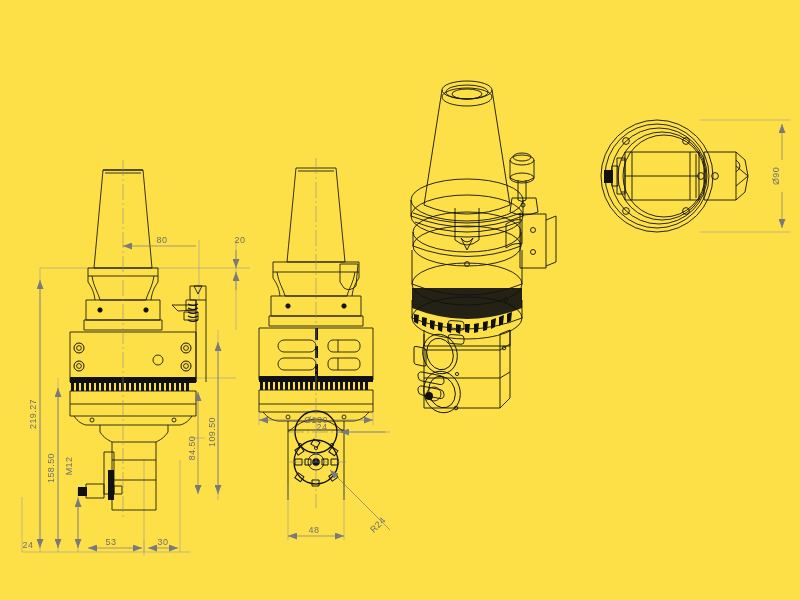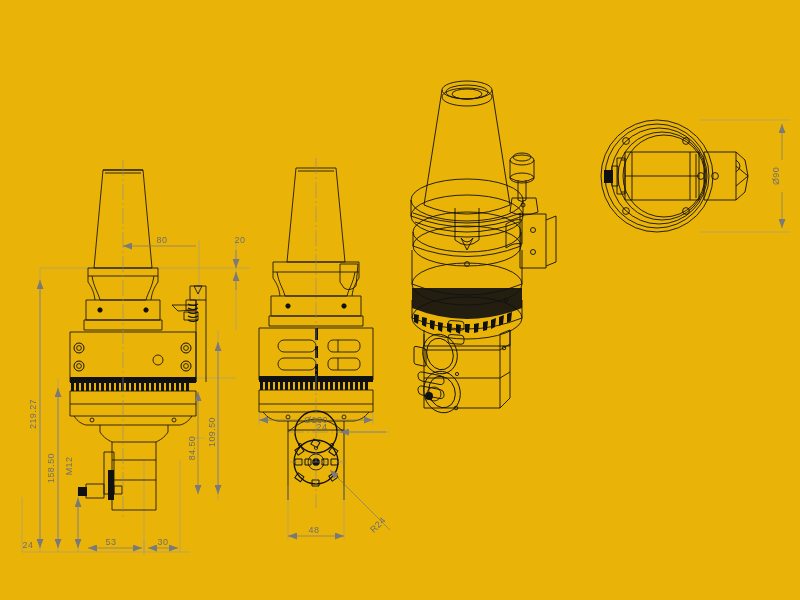--- a/index.html
+++ b/index.html
@@ -1,19 +1,19 @@
 <!DOCTYPE html>
 <html><head>
 <meta charset="utf-8">
 <title>Technical Drawing</title>
 <style>
   html,body{margin:0;padding:0;background:#ffffff;}
   body{width:800px;height:600px;overflow:hidden;
        font-family:"Liberation Sans","DejaVu Sans",sans-serif;}
-  #sheet{position:relative;width:800px;height:600px;background:#eab308;}
+  #sheet{position:relative;width:800px;height:600px;background:#fde047;}
   svg{display:block;}
   .dimtxt{font-family:"Liberation Sans","DejaVu Sans",sans-serif;
           font-size:9px;fill:#6e6e6e;letter-spacing:.4px;}
 </style>
 </head>
 <body>
 
 <div id="sheet">
 <svg width="800" height="600" viewBox="0 0 800 600">
   <defs>

